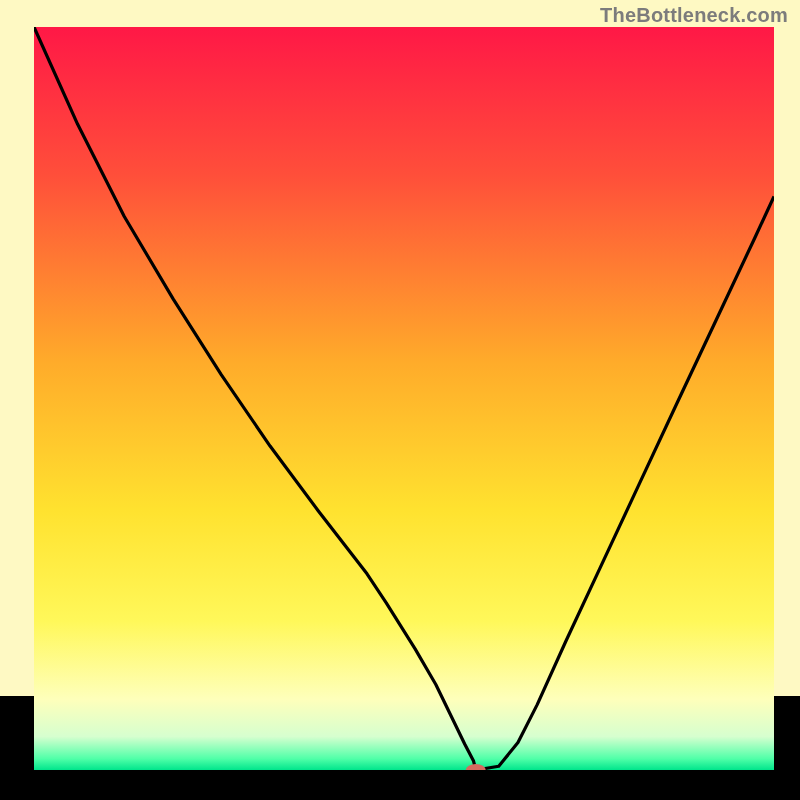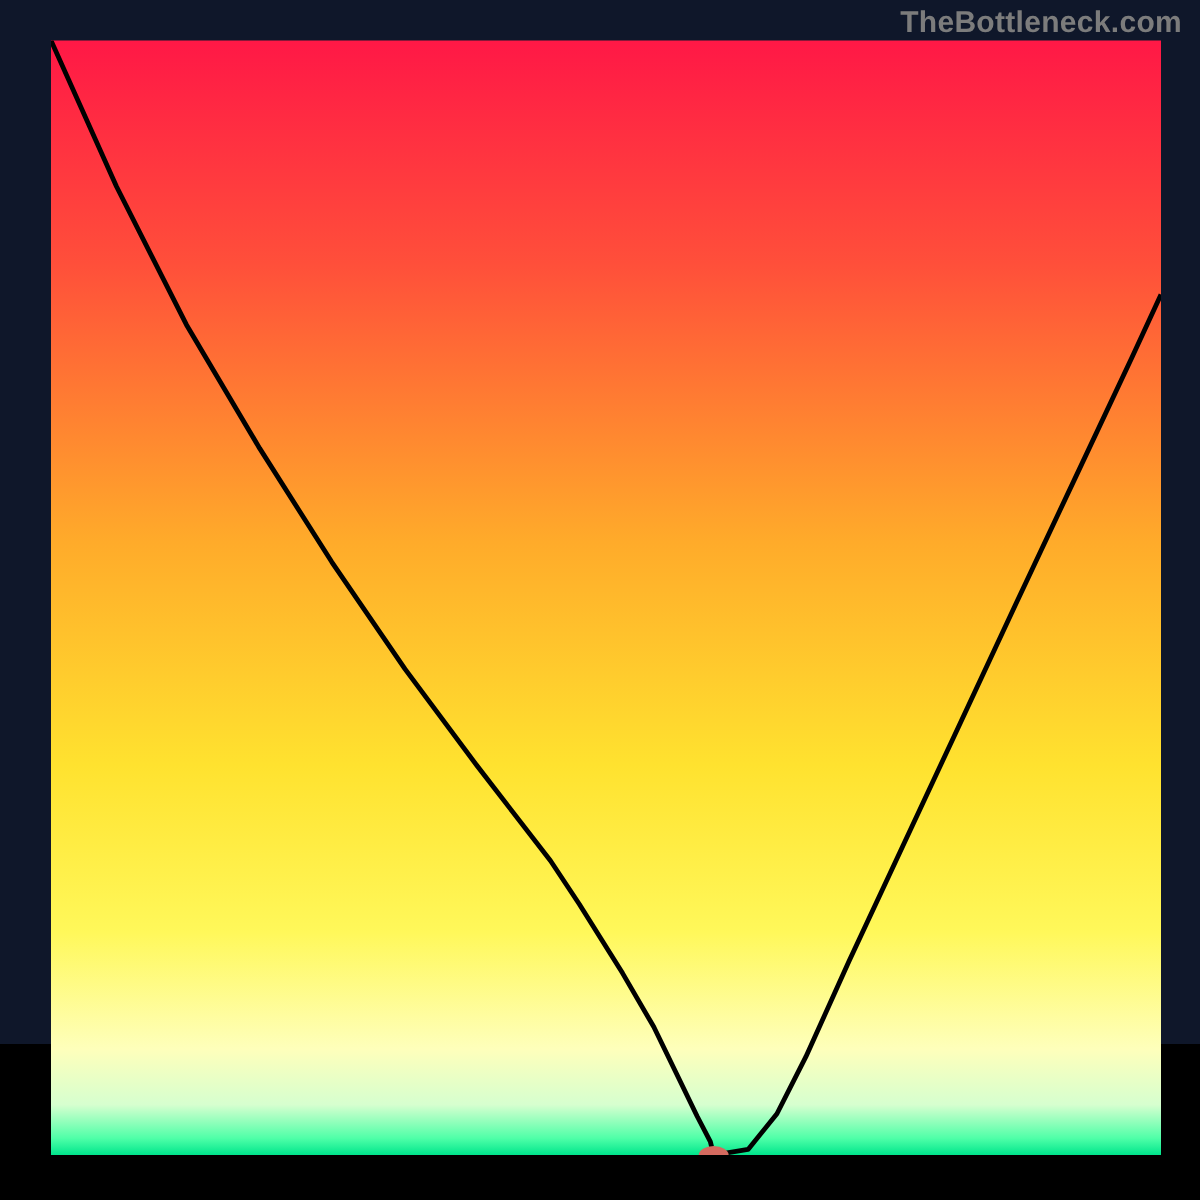--- a/index.html
+++ b/index.html
@@ -7,21 +7,21 @@
     padding: 0;
     width: 800px;
     height: 800px;
     background: #000;
     overflow: hidden;
   }
   .frame {
     position: relative;
     width: 800px;
     height: 696px;
-    background: #0f172a;
+    background: #fef9c3;
   }
   .watermark {
     position: absolute;
     top: 4px;
     right: 12px;
     font-family: Arial, Helvetica, sans-serif;
     font-size: 20px;
     font-weight: bold;
     color: #7c7c7c;
     letter-spacing: 0.2px;

